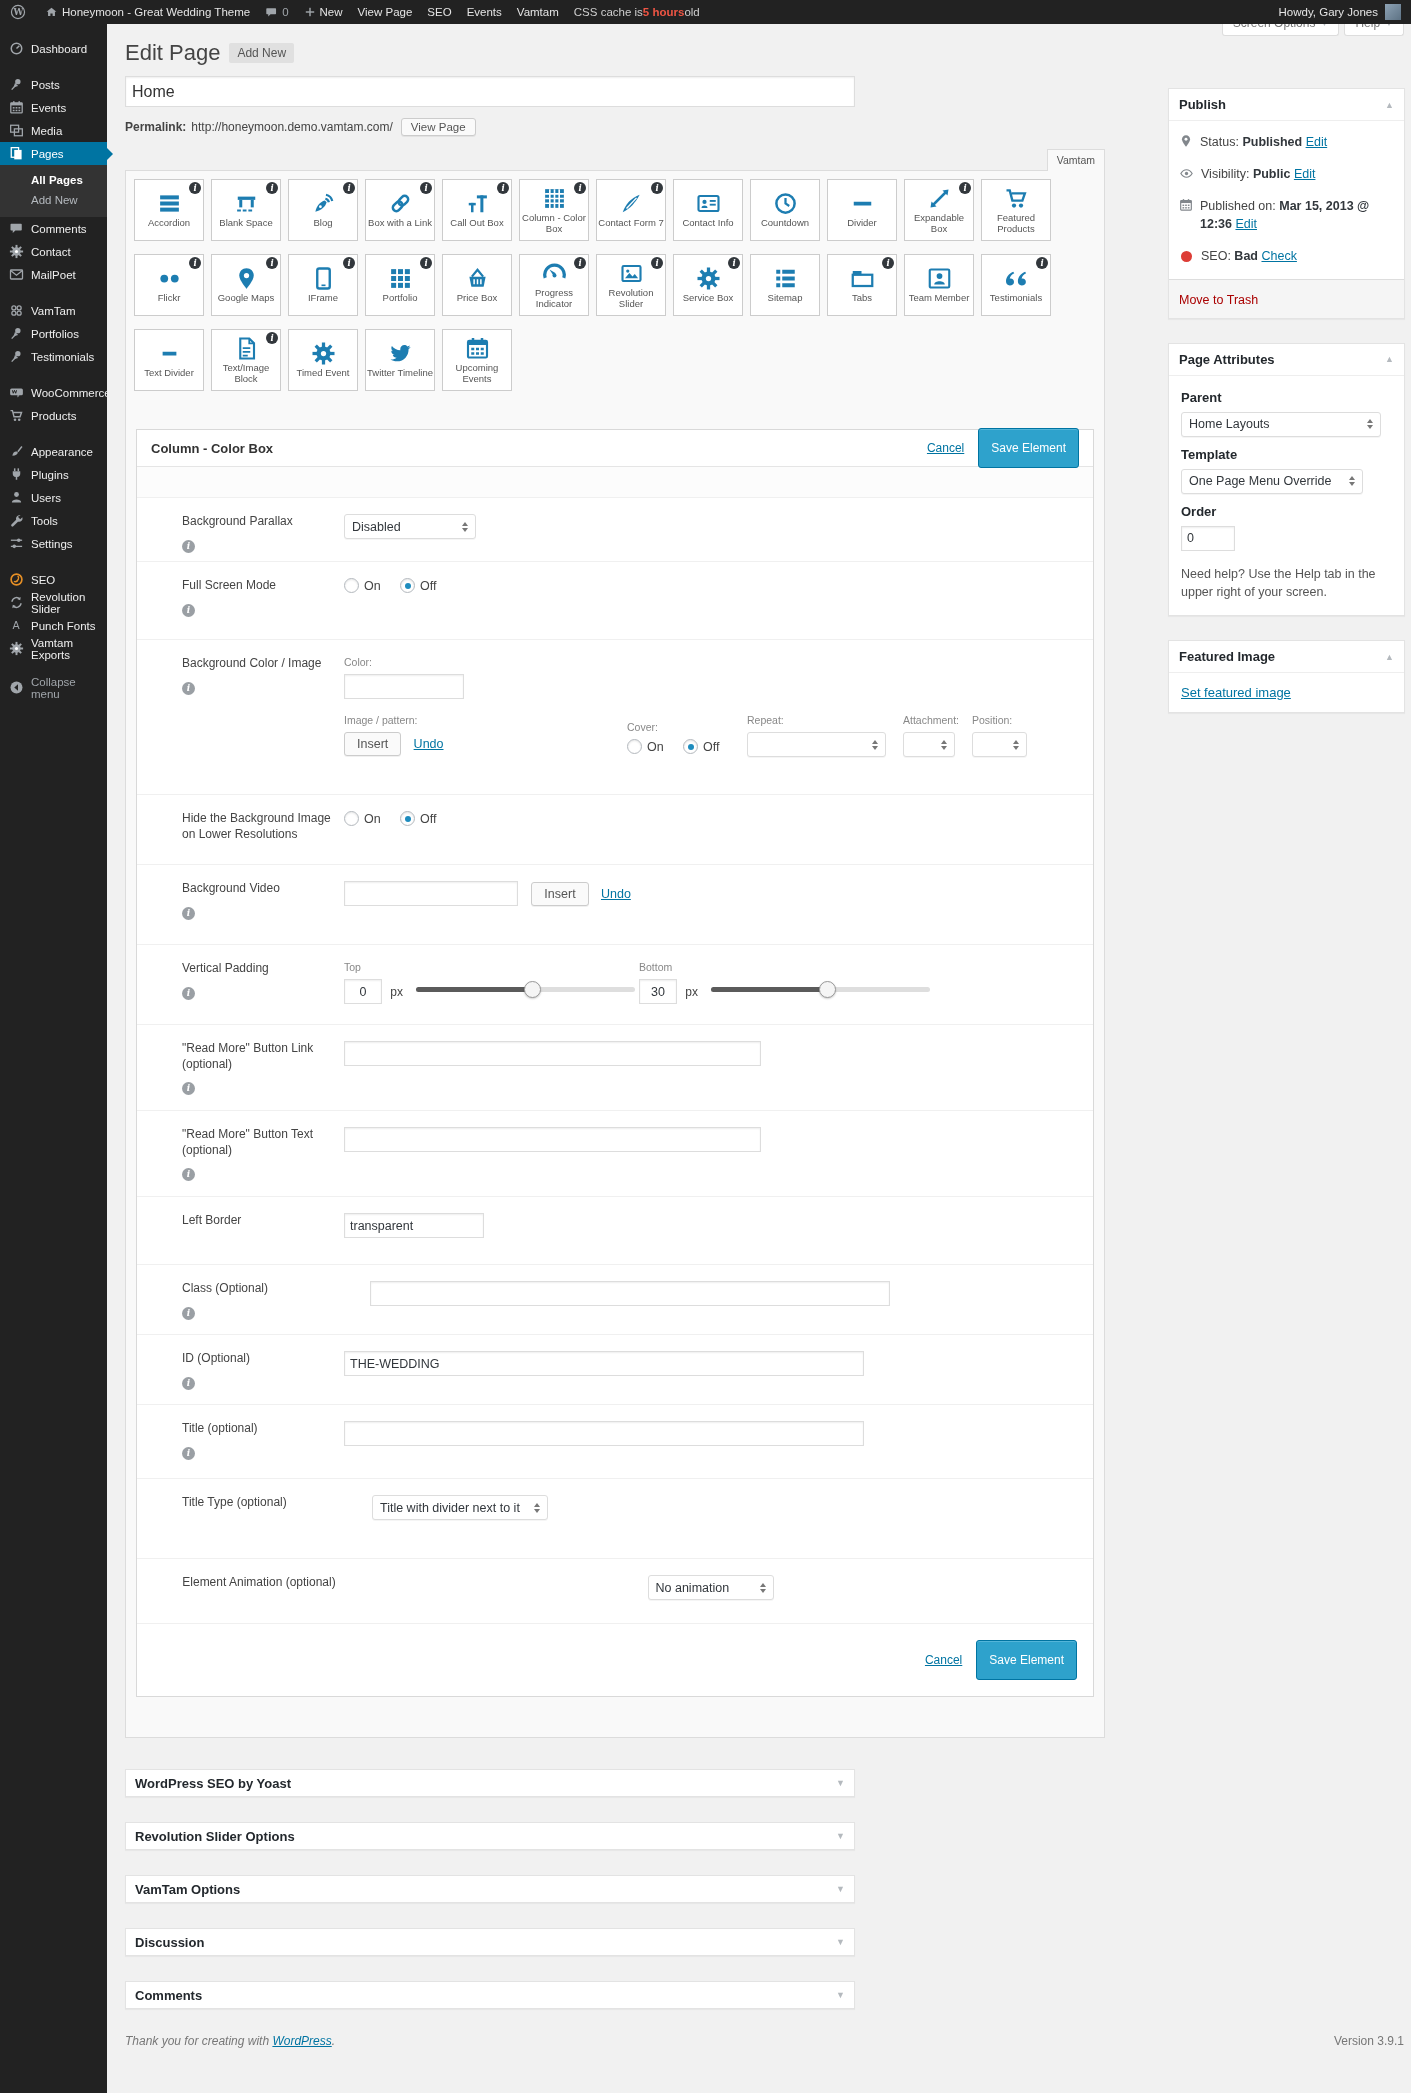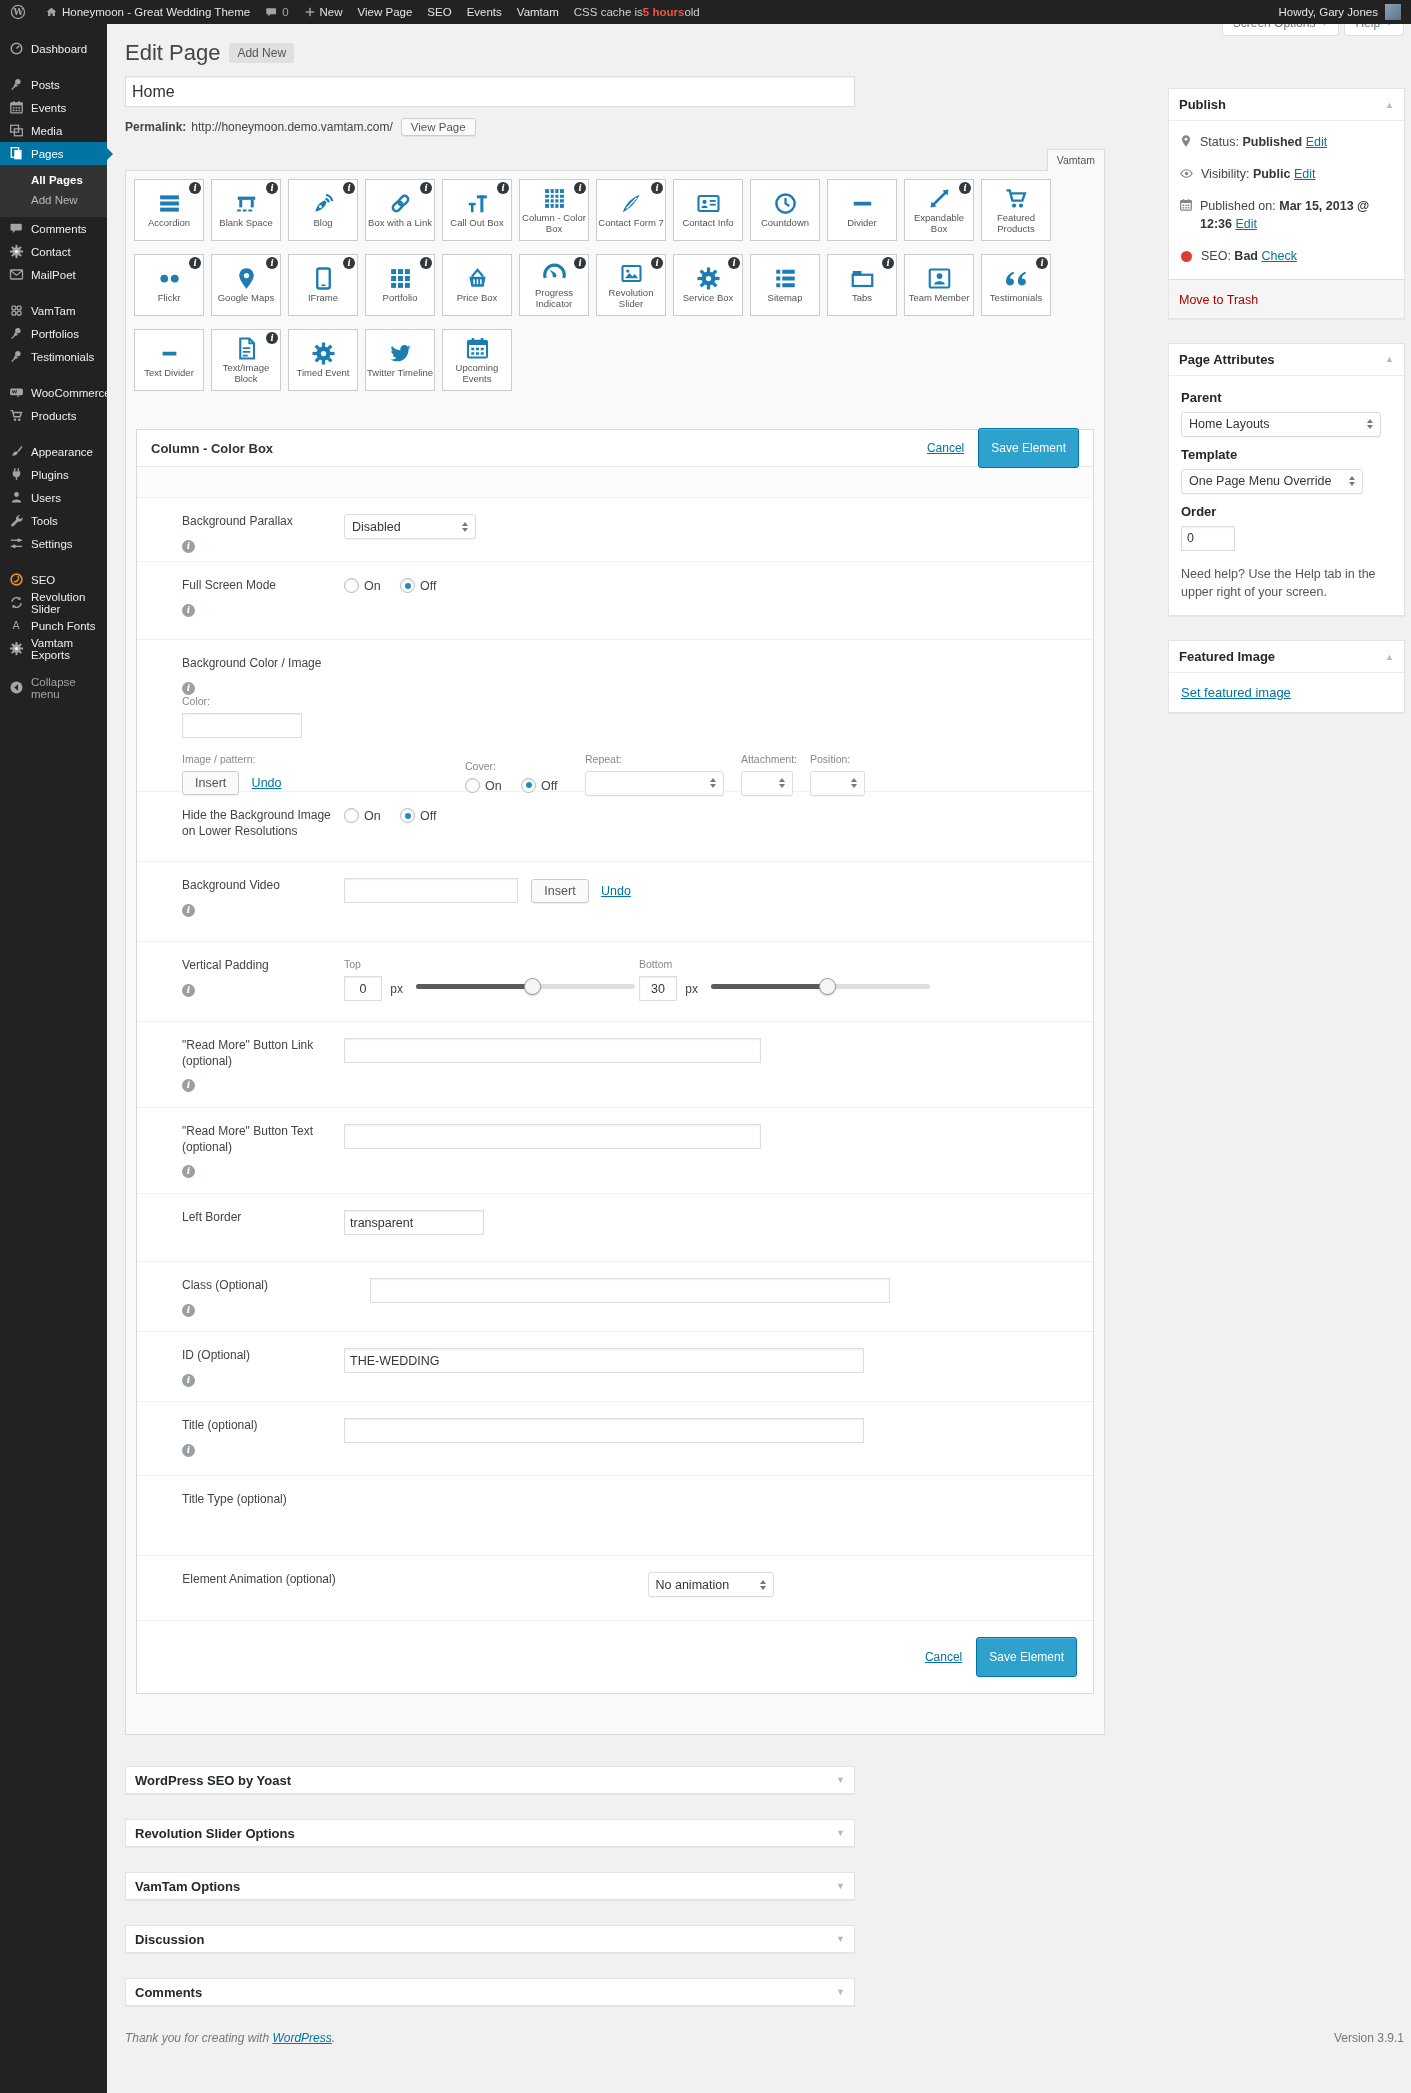--- a/index.html
+++ b/index.html
@@ -845,21 +845,21 @@
         <div class="flab">
           <span>Full Screen Mode</span>
           <span class="info">i</span>
         </div>
         <div class="fctl">
           <span class="radio"></span><span class="rlab">On</span>
           <span class="radio on"></span><span class="rlab">Off</span>
         </div>
       </div>
 
-      <div class="frow" style="min-height:152px;flex-direction:column;">
+      <div class="frow" style="min-height:152px;">
         <div class="flab">
           <span>Background Color / Image</span>
           <span class="info">i</span>
         </div>
         <div class="fctl bgctl">
           <div class="grp" style="left:0;top:0;">
             <div class="sub-label">Color:</div>
             <input class="txt" style="width: 108px;" value="">
           </div>
           <div class="grp" style="left:0;top:58px;">
@@ -1010,20 +1010,29 @@
         </div>
         <div class="fctl">
           <input class="txt" style="width: 508px;" value="">
         </div>
       </div>
 
       <div class="frow" style="min-height:80px;gap:28px;">
         <div class="flab">
           <span>Title Type (optional)</span>
         </div>
+        <div class="fctl">
+          <span class="selectbox" style="width:176px;">
+            <span>Title with divider next to it</span>
+            <span class="updown">
+                <i class="u"></i>
+                <i class="d"></i>
+              </span>
+          </span>
+        </div>
       </div>
 
       <div class="frow" style="min-height:64px;border-bottom:none;text-align:center;">
         <div class="flab">
           <span>Element Animation (optional)</span>
         </div>
         <div class="fctl">
           <span class="selectbox" style="width:126px;">
             <span>No animation</span>
             <span class="updown">

